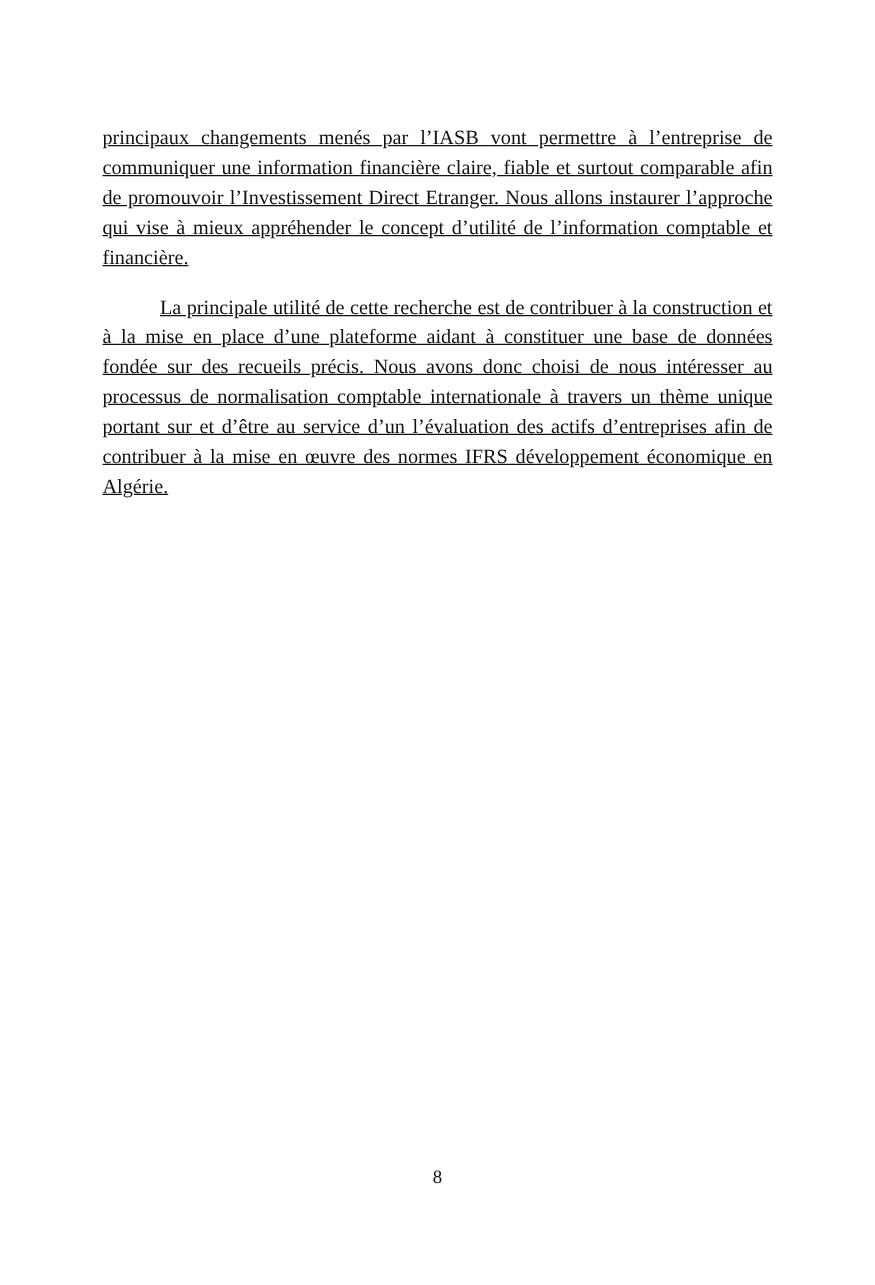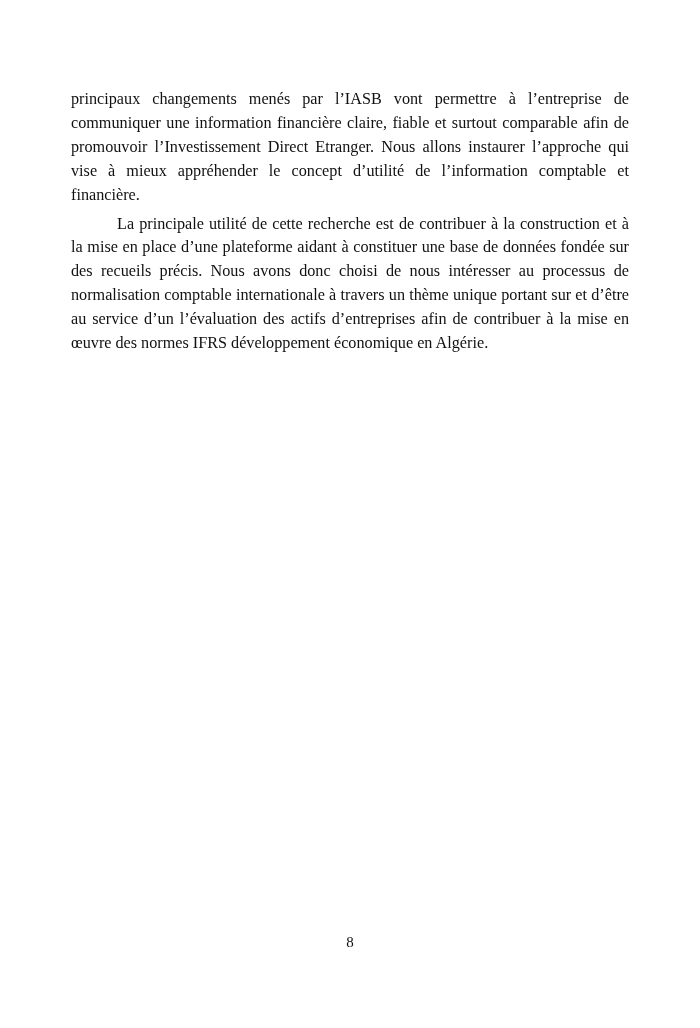--- a/index.html
+++ b/index.html
@@ -3,21 +3,21 @@
 <meta charset="utf-8">
 <style>
   html, body { margin:0; padding:0; background:#ffffff; }
   body { width:700px; height:1028px; position:relative; overflow:hidden; }
   .page { position:absolute; left:0; top:0; width:700px; height:1028px; background:#fff; }
   .text-block {
     position:absolute; left:66px; top:83px; width:568px;
     font-family:"Liberation Serif", serif; font-size:16.2px; line-height:23.9px;
     color:#111; text-align:justify;
   }
-  .para { margin:5px; }
+  .para { margin:16px;text-decoration:underline; }
   .para.indent { text-indent:46px; }
   .page-number {
     position:absolute; left:0; width:700px; top:934px; text-align:center;
     font-family:"Liberation Serif", serif; font-size:15px; color:#111;
   }
 </style>
 </head>
 <body>
 
 <div class="page">

